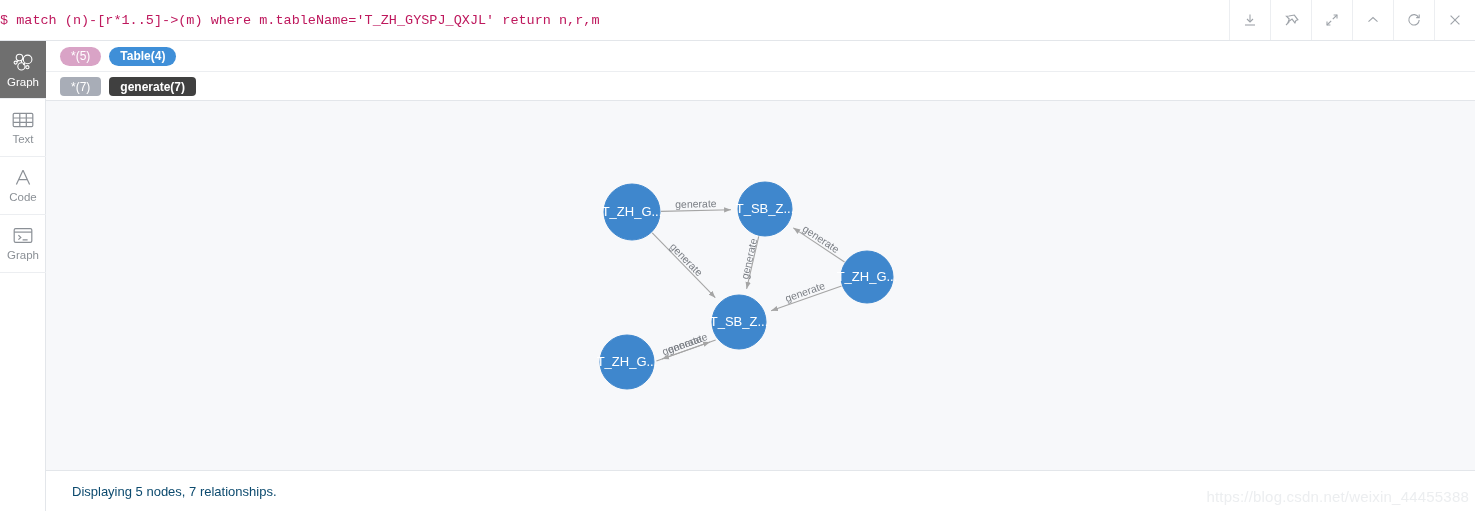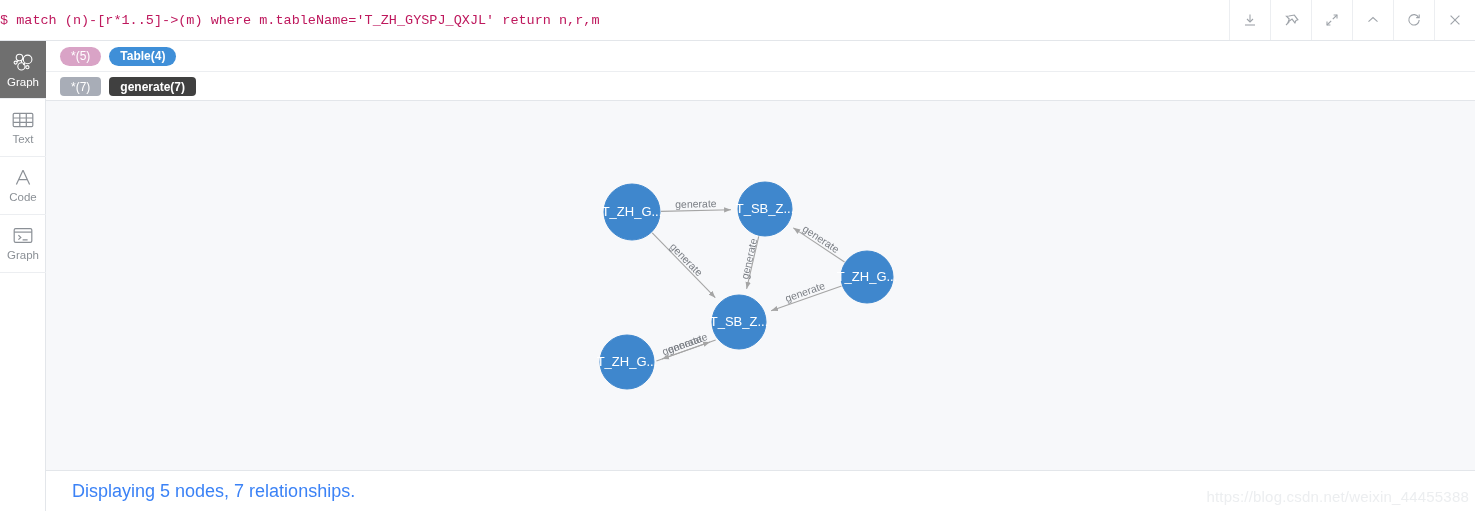--- a/index.html
+++ b/index.html
@@ -78,21 +78,21 @@
     fill: #7b7f85; font-family: "Liberation Sans", sans-serif;
     font-size: 10.5px; text-anchor: middle;
   }
 
   
   .statusbar {
     position: absolute; left: 46px; top: 470px; width: 1429px; height: 41px;
     background: #ffffff; border-top: 1px solid #e3e6ea;
     display: flex; align-items: center;
   }
-  .status-text { padding-left: 26px; font-size: 18px; color: #3b82f6; }
+  .status-text { padding-left: 26px; font-size: 13px; color: #0c4a6e; }
   .watermark {
     position: absolute; right: 6px; bottom: 6px;
     font-size: 15px; color: #eceef0; white-space: nowrap; letter-spacing: .2px;
   }
 </style>
 </head>
 <body>
 
 <div class="app">
 

